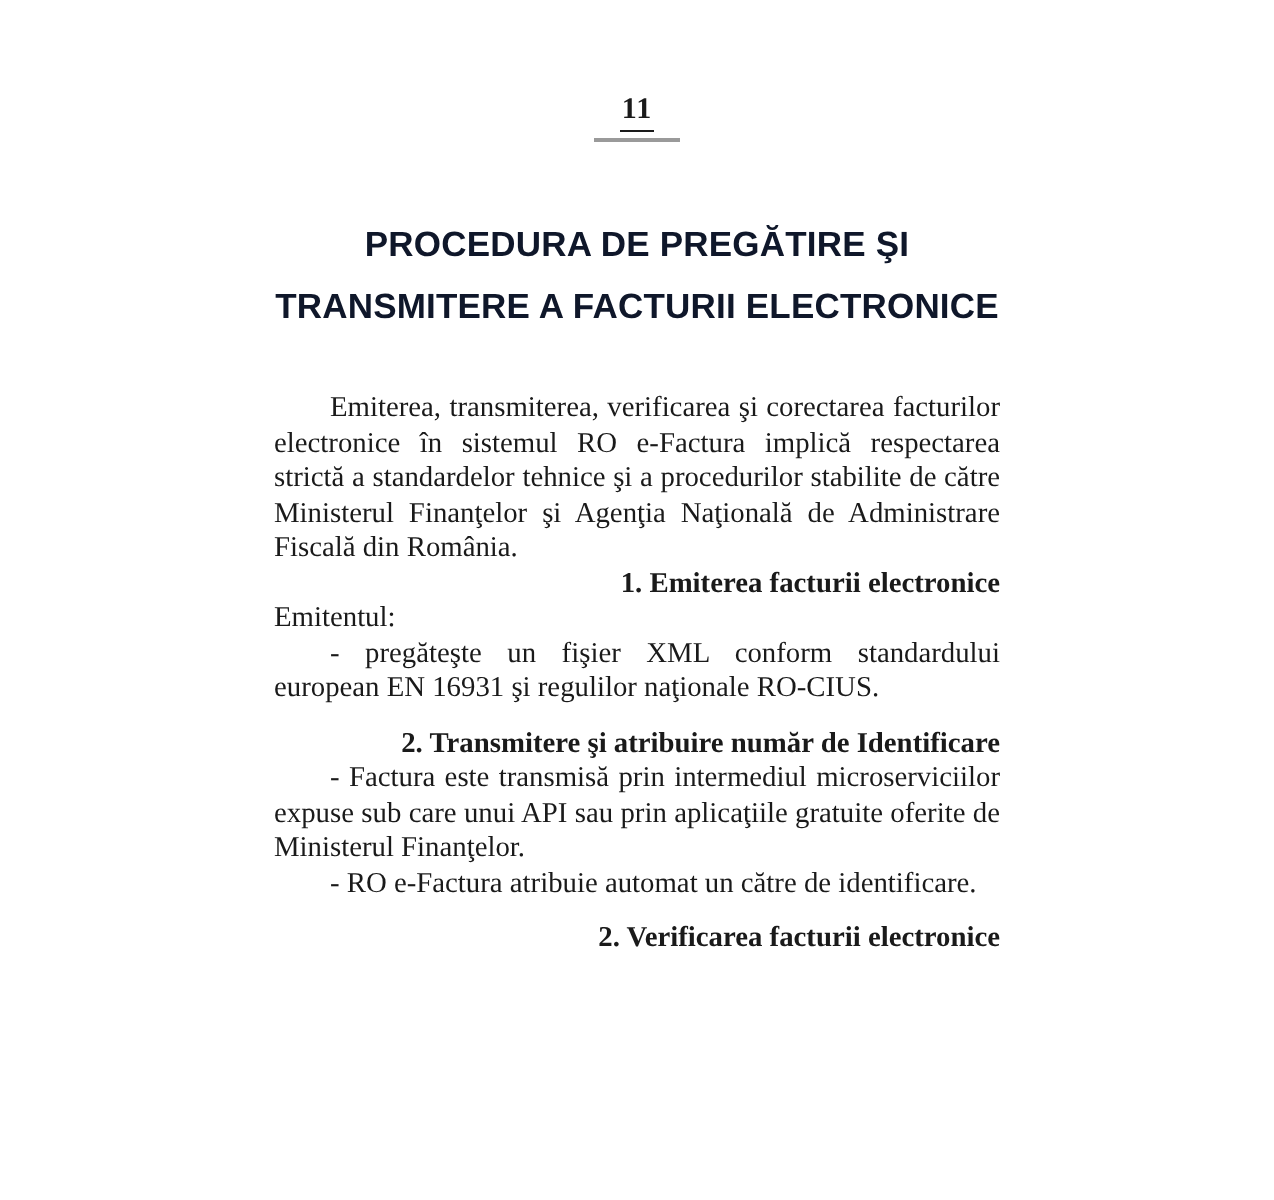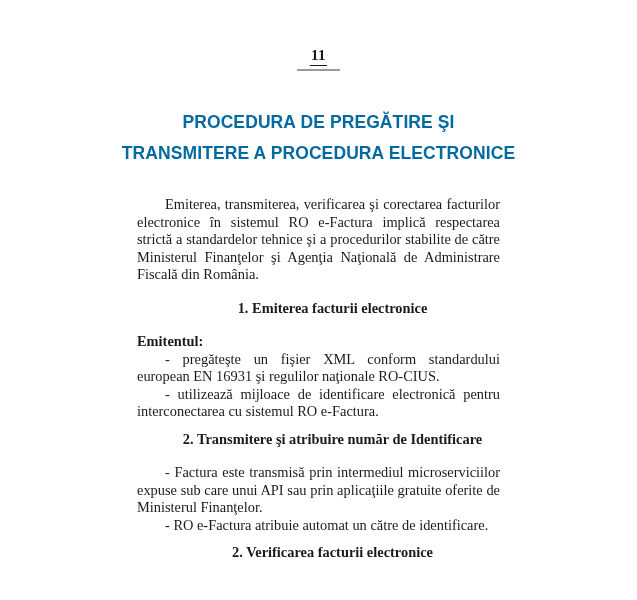--- a/index.html
+++ b/index.html
@@ -52,76 +52,75 @@
     position: absolute;
     top: 95px;
     left: 0;
     width: 637px;
     text-align: center;
     font-family: "Liberation Sans", "DejaVu Sans", sans-serif;
     font-weight: bold;
     font-size: 17.5px;
     line-height: 31px;
     letter-spacing: 0.1px;
-    color: #0369a1;
+    color: #0f172a;
   }
   .doc-title .tline { display: block; }
 
   
   .body-col {
     position: absolute;
     top: 196px;
     left: 137px;
     width: 363px;
     font-size: 14.4px;
     line-height: 17.5px;
     text-align: justify;
     text-justify: inter-word;
   }
 
   .para {
     margin: 0;
     text-indent: 28px;
   }
-  .para.no-indent { text-indent: 0; font-weight: bold; }
+  .para.no-indent { text-indent: 0; }
   .para.last-line-left { text-align-last: left; }
 
   .heading {
-    margin: 16px;
+    margin: 0;
     text-indent: 28px;
     font-weight: bold;
-    text-align: center;
+    text-align: right;
   }
 
   .gap-before { margin-top: 10px; }
 </style>
 </head>
 <body>
 
 <div class="page">
 
   <div class="page-number-block">
     <span class="page-number">11</span>
     <div class="page-number-rule"></div>
   </div>
 
   <h1 class="doc-title">
     <span class="tline">PROCEDURA DE PREGĂTIRE ŞI</span>
-    <span class="tline">TRANSMITERE A PROCEDURA ELECTRONICE</span>
+    <span class="tline">TRANSMITERE A FACTURII ELECTRONICE</span>
   </h1>
 
   <div class="body-col">
 
     <p class="para last-line-left">Emiterea, transmiterea, verificarea şi corectarea facturilor electronice în sistemul RO e-Factura implică respectarea strictă a standardelor tehnice şi a procedurilor stabilite de către Ministerul Finanţelor şi Agenţia Naţională de Administrare Fiscală din România.</p>
 
 
     <p class="heading">1. Emiterea facturii electronice</p>
     <p class="para no-indent last-line-left">Emitentul:</p>
     <p class="para last-line-left">- pregăteşte un fişier XML conform standardului european EN 16931 şi regulilor naţionale RO-CIUS.</p>
-    <p class="para last-line-left">- utilizează mijloace de identificare electronică pentru interconectarea cu sistemul RO e-Factura.</p>
 
     <p class="heading gap-before">2. Transmitere şi atribuire număr de Identificare</p>
     <p class="para last-line-left">- Factura este transmisă prin intermediul microserviciilor expuse sub care unui API sau prin aplicaţiile gratuite oferite de Ministerul Finanţelor.</p>
     <p class="para last-line-left">- RO e-Factura atribuie automat un către de identificare.</p>
 
     <p class="heading gap-before">2. Verificarea facturii electronice</p>
 
   </div>
 </div>
 

